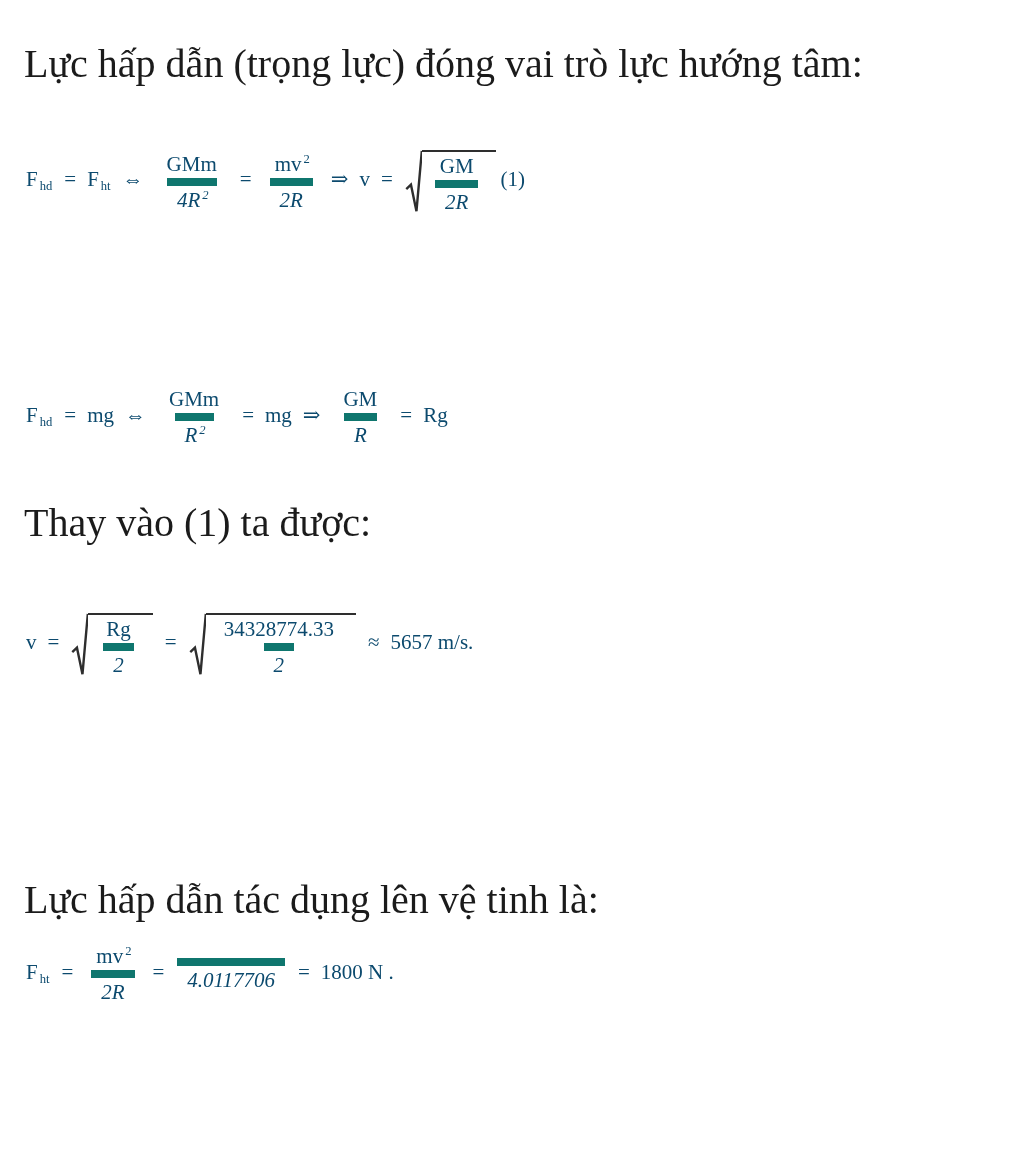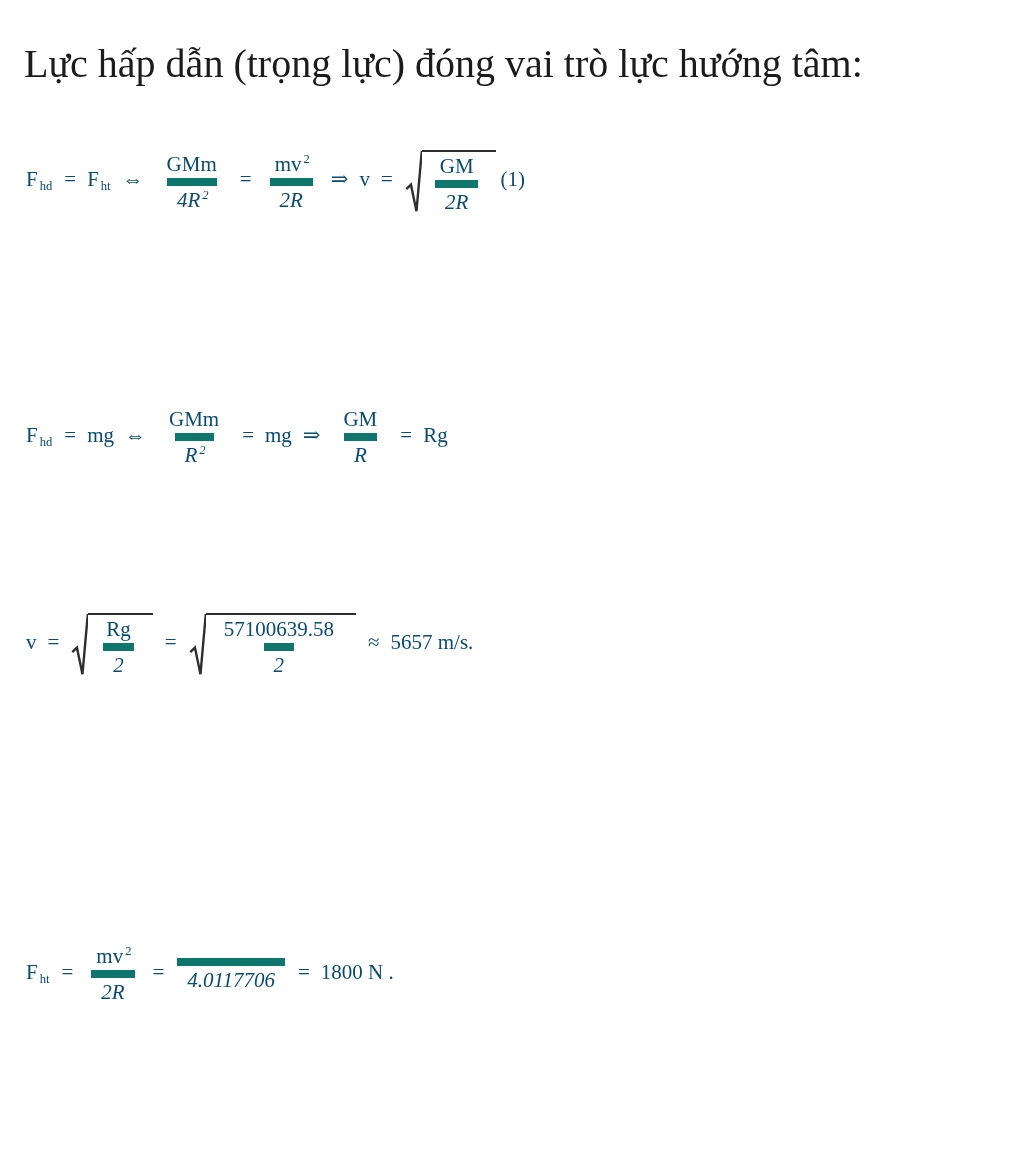--- a/index.html
+++ b/index.html
@@ -99,47 +99,49 @@
         <svg class="radical" viewBox="0 0 20 100" preserveAspectRatio="none">
           <path d="M1.5 62 L7 55 L13.5 97 L19.8 1.5" fill="none" stroke="#2e2e2e" stroke-width="2.4" vector-effect="non-scaling-stroke"></path>
         </svg>
         <span class="radicand"><span class="frac">
             <span class="num"><span class="mtext">GM</span></span>
             <span class="den"><span class="mtext">2R</span></span>
           </span></span>
       </span><span class="mtext">(1)</span></div>
 
 
-  <div class="formula" style="top:408px"><span class="mtext">F</span><span class="msub">hd</span><span class="op">=</span><span class="mtext">mg</span><span class="op">⇔</span><span class="frac">
+  <div class="formula" style="top:388px"><span class="mtext">F</span><span class="msub">hd</span><span class="op">=</span><span class="mtext">mg</span><span class="op">⇔</span><span class="frac">
         <span class="num"><span class="mtext">GMm</span></span>
         <span class="den"><span class="mtext">R</span><span class="msup">2</span></span>
       </span><span class="op">=</span><span class="mtext">mg</span><span class="op">⇒</span><span class="frac">
         <span class="num"><span class="mtext">GM</span></span>
         <span class="den"><span class="mtext">R</span></span>
       </span><span class="op">=</span><span class="mtext">Rg</span></div>
 
+  <p class="heading" style="top:499px">Thay vào (1) ta được:</p>
 
   <div class="formula" style="top:613px"><span class="mtext">v</span><span class="op">=</span><span class="sqrt">
         <svg class="radical" viewBox="0 0 20 100" preserveAspectRatio="none">
           <path d="M1.5 62 L7 55 L13.5 97 L19.8 1.5" fill="none" stroke="#2e2e2e" stroke-width="2.4" vector-effect="non-scaling-stroke"></path>
         </svg>
         <span class="radicand"><span class="frac">
             <span class="num"><span class="mtext">Rg</span></span>
             <span class="den"><span class="mtext">2</span></span>
           </span></span>
       </span><span class="op">=</span><span class="sqrt">
         <svg class="radical" viewBox="0 0 20 100" preserveAspectRatio="none">
           <path d="M1.5 62 L7 55 L13.5 97 L19.8 1.5" fill="none" stroke="#2e2e2e" stroke-width="2.4" vector-effect="non-scaling-stroke"></path>
         </svg>
         <span class="radicand"><span class="frac">
-            <span class="num"><span class="mtext">57100639.58</span></span>
+            <span class="num"><span class="mtext">34328774.33</span></span>
             <span class="den"><span class="mtext">2</span></span>
           </span></span>
       </span><span class="op">≈</span><span class="mtext">5657 m/s.</span></div>
 
+  <p class="heading" style="top:876px">Lực hấp dẫn tác dụng lên vệ tinh là:</p>
 
   <div class="formula" style="top:945px"><span class="mtext">F</span><span class="msub">ht</span><span class="op">=</span><span class="frac">
         <span class="num"><span class="mtext">mv</span><span class="msup">2</span></span>
         <span class="den"><span class="mtext">2R</span></span>
       </span><span class="op">=</span><span class="frac">
         <span class="den"><span class="mtext">4.0117706</span></span>
       </span><span class="op">=</span><span class="mtext">1800 N .</span></div>
 
 </main>
 

